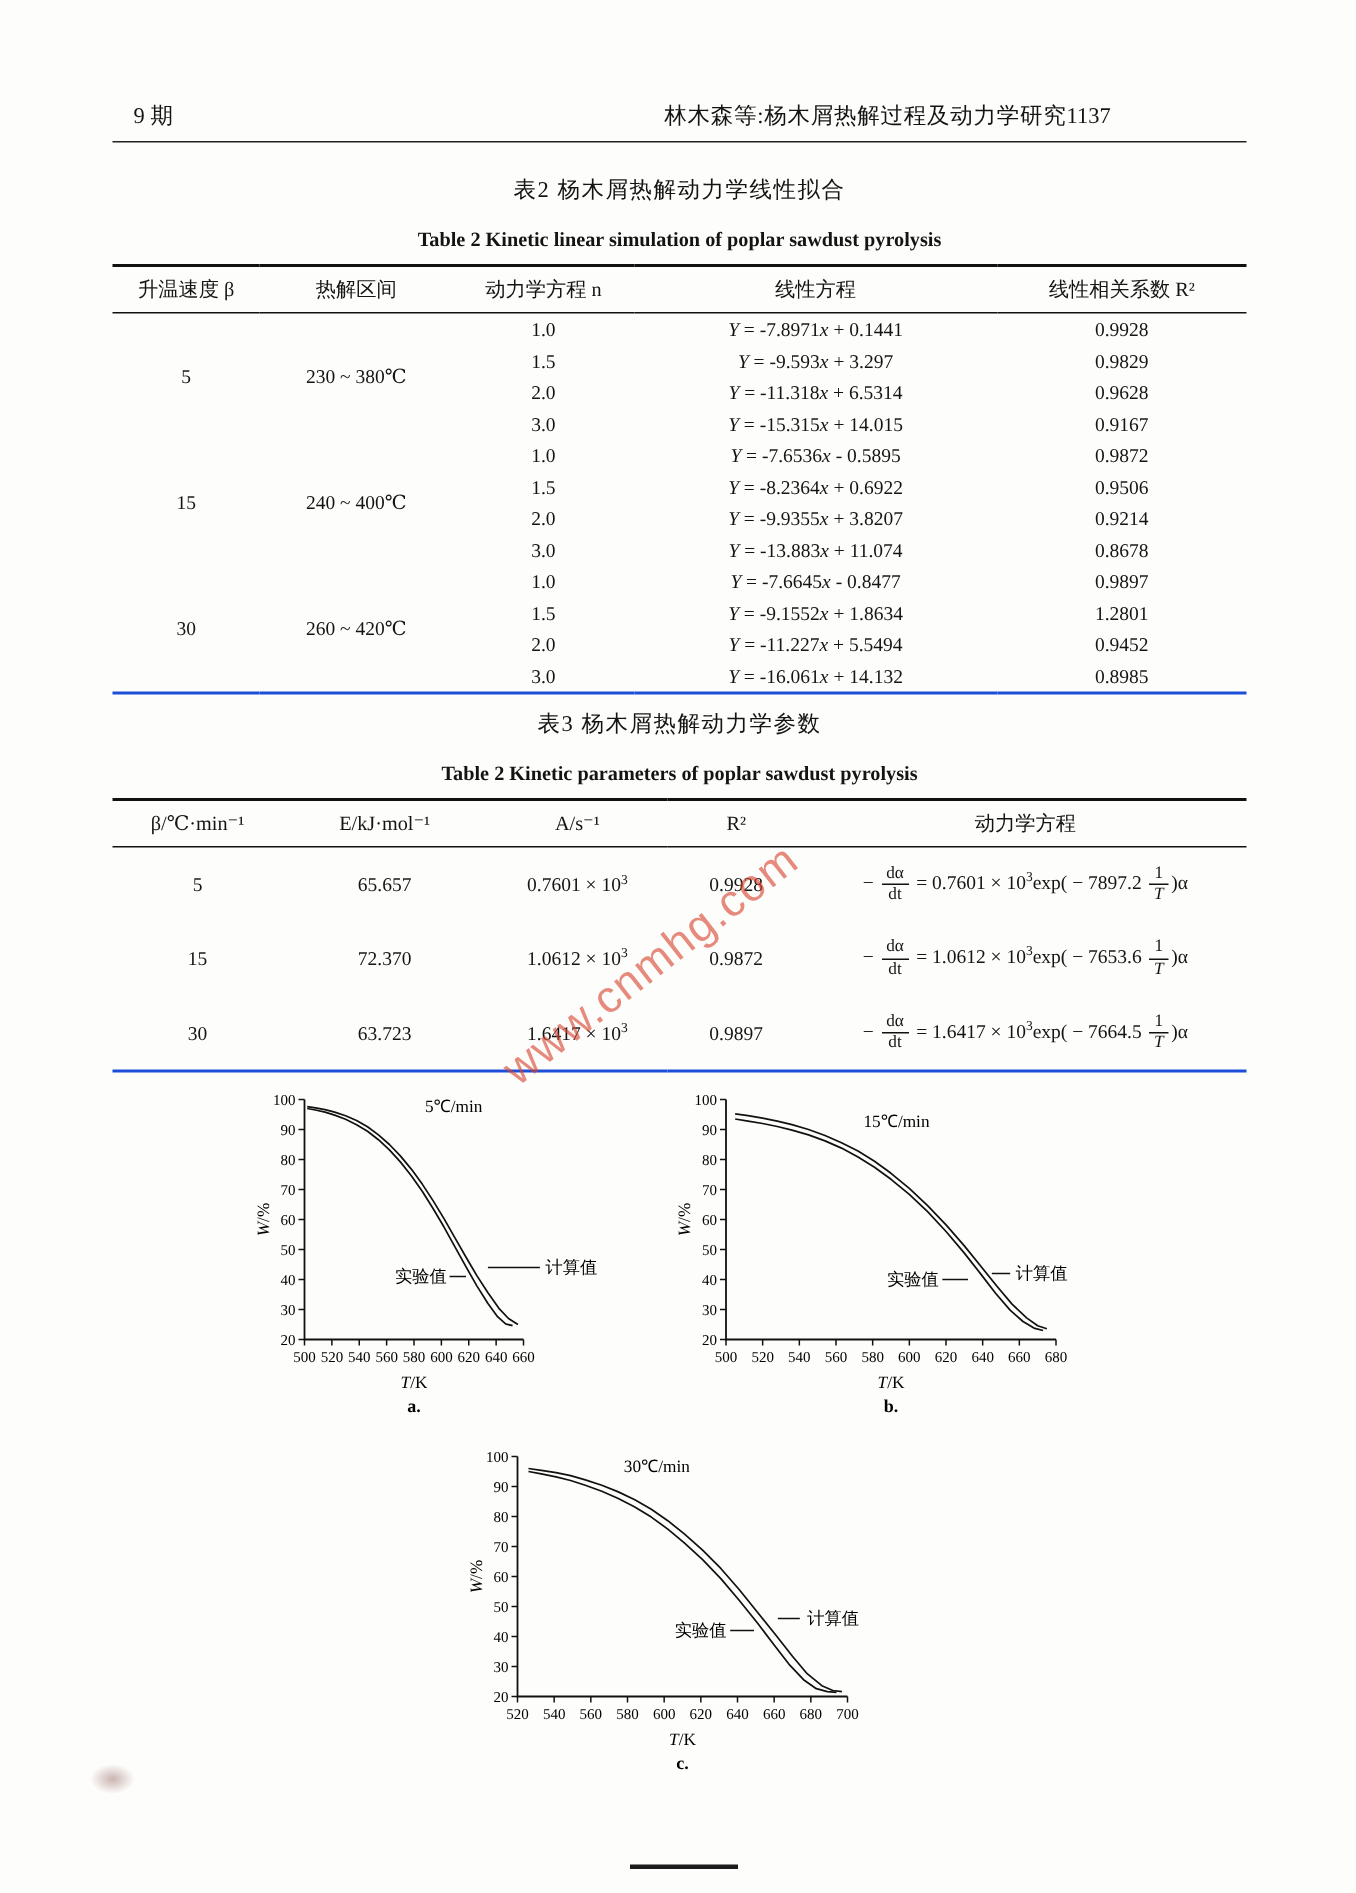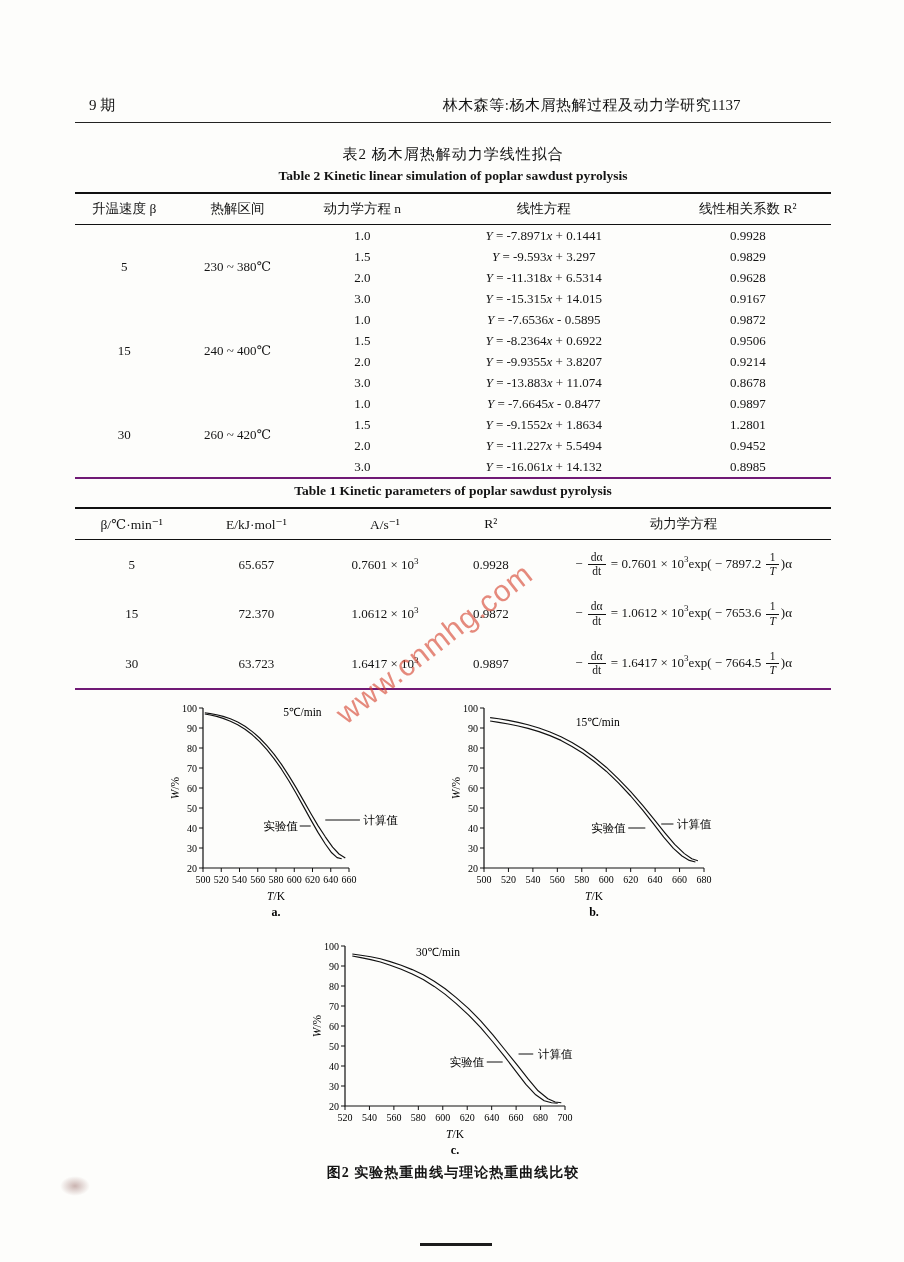--- a/index.html
+++ b/index.html
@@ -10,31 +10,31 @@
     color:#141414;
     position:relative;
     overflow:hidden;
   }
   .page {
     position:absolute; inset:0;
     background:#fdfdfb;
   }
   .content { position:absolute; left:75px; top:0; width:756px; }
 
-  .header { margin-top:96px; display:flex; align-items:baseline; font-size:15px; }
+  .header { margin-top:68px; display:flex; align-items:baseline; font-size:15px; }
   .header .issue { width:120px; text-align:left; padding-left:14px; }
   .header .rtitle { flex:1; text-align:right; letter-spacing:.5px; }
   .header .pageno { width:120px; text-align:left; padding-right:6px; }
   .header-rule { margin-top:7px; border-top:1.5px solid #222; }
 
   .tbl-title-cn { margin-top:22px; text-align:center; font-size:15px; font-weight:normal; letter-spacing:1px; }
-  .tbl-title-en { margin-top:4px; text-align:center; font-size:13.5px; font-weight:bold; }
+  .tbl-title-en { margin-top:16px; text-align:center; font-size:13.5px; font-weight:bold; }
 
   table { width:100%; border-collapse:collapse; margin-top:8px;
-          border-top:2px solid #111; border-bottom:2px solid #701a75; }
+          border-top:2px solid #111; border-bottom:2px solid #1d4ed8; }
   thead tr { border-bottom:1.2px solid #111; }
   th { font-weight:normal; font-size:13.5px; padding:6px 2px; text-align:center; white-space:nowrap; }
   td { font-size:13px; text-align:center; padding:2.5px 2px; vertical-align:middle; }
   i { font-style:italic; }
   sup { font-size:9px; }
 
   .t2 td:nth-child(4) i, .t2 td i { font-family:"Liberation Serif",serif; }
   .t2 col.c1{width:13%} .t2 col.c2{width:17%} .t2 col.c3{width:16%} .t2 col.c4{width:32%} .t2 col.c5{width:22%}
   .t3 col.c1{width:15%} .t3 col.c2{width:18%} .t3 col.c3{width:16%} .t3 col.c4{width:12%} .t3 col.c5{width:39%}
   .t3 td { padding:11px 2px; }
@@ -166,21 +166,22 @@
             <td>0.9452</td>
           </tr>
           <tr>
             <td>3.0</td>
             <td><i>Y</i> = -16.061<i>x</i> + 14.132</td>
             <td>0.8985</td>
           </tr>
         </tbody>
     </table>
 
-    <div class="tbl-title-en">Table 1  Kinetic parameters of poplar sawdust pyrolysis</div>
+    <div class="tbl-title-cn" style="margin-top:10px">表3  杨木屑热解动力学参数</div>
+    <div class="tbl-title-en">Table 2  Kinetic parameters of poplar sawdust pyrolysis</div>
 
     <table class="t3">
       <colgroup>
           <col class="c1">
           <col class="c2">
           <col class="c3">
           <col class="c4">
           <col class="c5">
         </colgroup>
       <thead>
@@ -372,19 +373,18 @@
             <path d="M43.3,22.0 L51.9,23.6 L61.7,25.6 L71.4,28.0 L81.2,31.2 L92.2,35.2 L103.2,40.0 L114.2,45.6 L125.2,52.4 L136.2,60.4 L147.2,69.6 L159.4,80.8 L171.7,93.6 L183.9,108.0 L196.1,123.2 L207.1,137.6 L216.9,150.4 L226.7,160.8 L235.2,166.8 L242.6,168.8 L248.7,169.2" fill="none" stroke="#111" stroke-width="1.15" stroke-linejoin="round"></path>
             <path d="M43.3,20.0 L51.9,21.2 L61.7,22.8 L71.4,24.8 L81.2,27.6 L92.2,31.2 L103.2,35.6 L114.2,40.8 L125.2,47.2 L136.2,54.8 L147.2,63.6 L159.4,74.4 L171.7,86.8 L183.9,100.8 L196.1,116.0 L208.3,131.2 L219.3,145.2 L229.1,156.8 L238.9,164.8 L246.2,168.0 L252.3,168.8" fill="none" stroke="#111" stroke-width="1.15" stroke-linejoin="round"></path>
             <line x1="177.7777777777778" y1="128" x2="193.66666666666666" y2="128" stroke="#111" stroke-width="1"></line>
             <text x="175.33333333333331" y="131.5" text-anchor="end" class="ann">实验值</text>
             <line x1="209.55555555555554" y1="120" x2="224.2222222222222" y2="120" stroke="#111" stroke-width="1"></line>
             <text x="229.11111111111111" y="123.5" text-anchor="start" class="ann">计算值</text>
           </svg>
         </div>
     </div>
 
-    <div class="fig-caption-cn">图2  实验热重曲线与理论热重曲线比较</div>
   </div>
 
   <div class="watermark">www.cnmhg.com</div>
   <div class="smudge"></div>
   <div class="footer-mark"></div>
 </div>
 
 </body></html>

